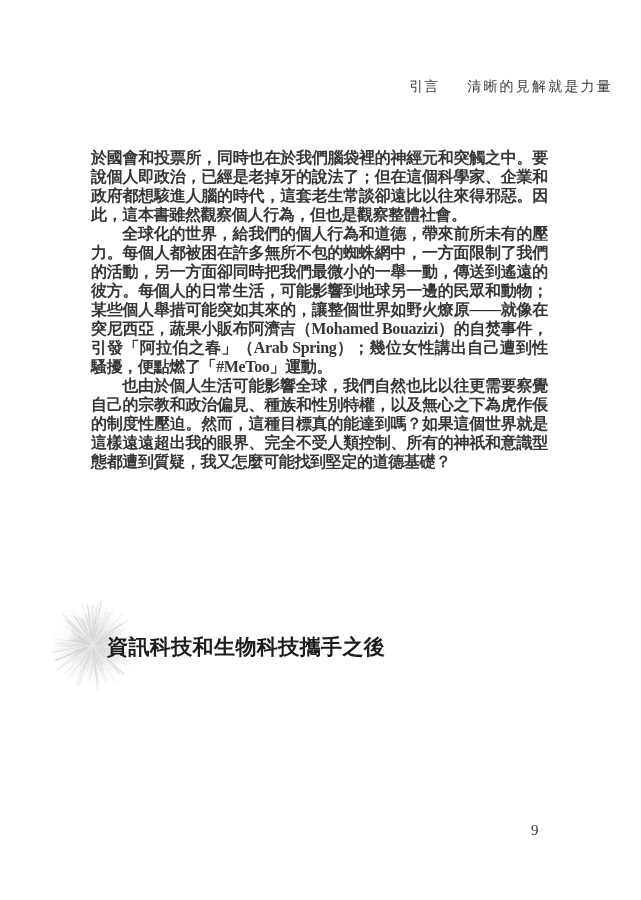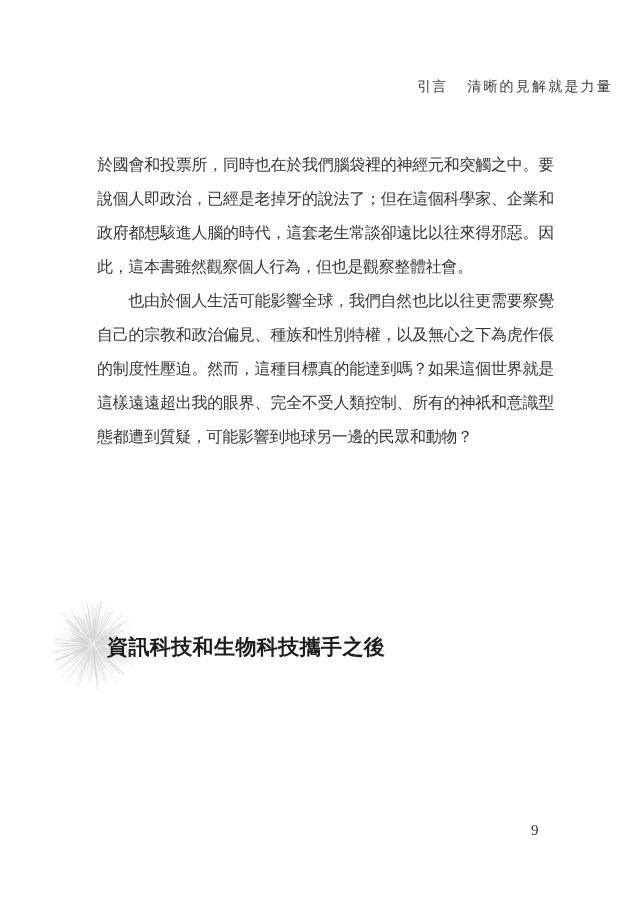--- a/index.html
+++ b/index.html
@@ -23,33 +23,34 @@
     font-size: 14px;
     line-height: 16px;
     color: #3d3d3d;
     white-space: nowrap;
   }
   .running-head .chapter-label {
     letter-spacing: 1px;
     text-align: right;
   }
   .running-head .chapter-title {
-    margin-left: 20px;
+    margin-left: 28px;
     letter-spacing: 2.2px;
   }
   
   .text-block {
     position: absolute;
-    left: 97px;
+    left: 91px;
     width: 457px;
     color: #363636;
     font-size: 16px;
-    line-height: 34px;
+    line-height: 19px;
     letter-spacing: -0.35px;
     text-align: justify;
+    font-weight: bold;
   }
   .text-block-1 { top: 148px; }
   .text-block-2 { top: 680px; }
   .text-block p {
     margin: 0;
     padding: 0;
   }
   .text-block p.indent {
     text-indent: 1.95em;
   }
@@ -90,21 +91,22 @@
 <body>
 
 <div class="book-page">
 
   <div class="running-head">
     <span class="chapter-label">引言</span><span class="chapter-title">清晰的見解就是力量</span>
   </div>
 
   <div class="text-block text-block-1">
     <p>於國會和投票所，同時也在於我們腦袋裡的神經元和突觸之中。要說個人即政治，已經是老掉牙的說法了；但在這個科學家、企業和政府都想駭進人腦的時代，這套老生常談卻遠比以往來得邪惡。因此，這本書雖然觀察個人行為，但也是觀察整體社會。</p>
-    <p class="indent">也由於個人生活可能影響全球，我們自然也比以往更需要察覺自己的宗教和政治偏見、種族和性別特權，以及無心之下為虎作倀的制度性壓迫。然而，這種目標真的能達到嗎？如果這個世界就是這樣遠遠超出我的眼界、完全不受人類控制、所有的神祇和意識型態都遭到質疑，可能影響到地球另一邊的民眾和動物？</p>
+    <p class="indent">全球化的世界，給我們的個人行為和道德，帶來前所未有的壓力。每個人都被困在許多無所不包的蜘蛛網中，一方面限制了我們的活動，另一方面卻同時把我們最微小的一舉一動，傳送到遙遠的彼方。每個人的日常生活，可能影響到地球另一邊的民眾和動物；某些個人舉措可能突如其來的，讓整個世界如野火燎原——就像在突尼西亞，蔬果小販布阿濟吉（Mohamed Bouazizi）的自焚事件，引發「阿拉伯之春」（Arab Spring）；幾位女性講出自己遭到性騷擾，便點燃了「#MeToo」運動。</p>
+    <p class="indent">也由於個人生活可能影響全球，我們自然也比以往更需要察覺自己的宗教和政治偏見、種族和性別特權，以及無心之下為虎作倀的制度性壓迫。然而，這種目標真的能達到嗎？如果這個世界就是這樣遠遠超出我的眼界、完全不受人類控制、所有的神祇和意識型態都遭到質疑，我又怎麼可能找到堅定的道德基礎？</p>
   </div>
 
   <div class="dandelion">
     <svg width="112" height="112" viewBox="0 0 112 112" xmlns="http://www.w3.org/2000/svg">
       <defs>
         <radialGradient id="dandyCore" cx="50%" cy="50%" r="50%">
           <stop offset="0%" stop-color="#e7e7e7" stop-opacity="0.9"></stop>
           <stop offset="55%" stop-color="#ededed" stop-opacity="0.5"></stop>
           <stop offset="100%" stop-color="#f5f5f5" stop-opacity="0"></stop>
         </radialGradient>

